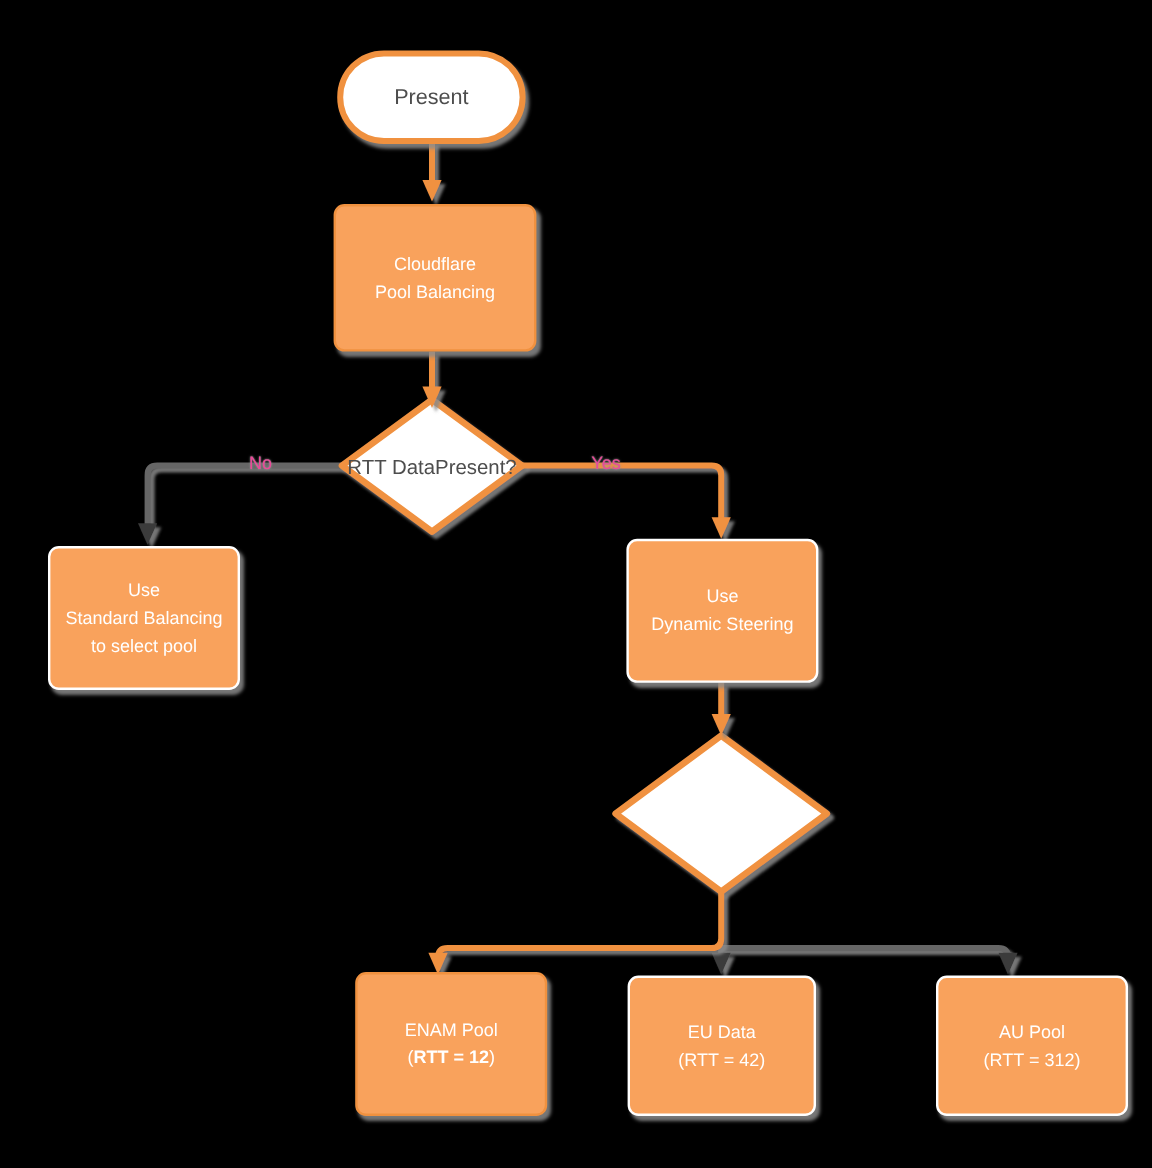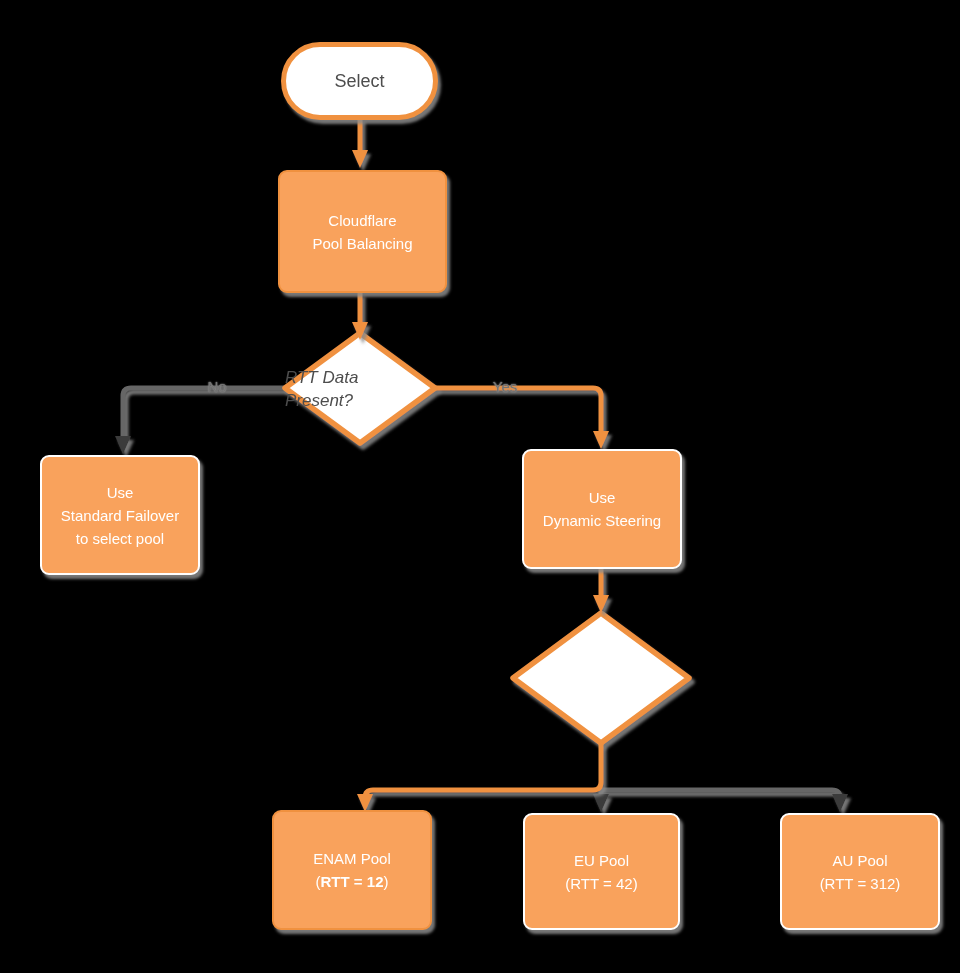--- a/index.html
+++ b/index.html
@@ -30,26 +30,26 @@
     box-sizing:border-box;
   }
   .proc{background:var(--orange-fill);border-radius:9px;}
   .border-white{border:2.5px solid #FFFFFF;}
   .border-orange{border:2px solid var(--orange-stroke);}
   .terminator{
     background:var(--shape-white);border:5px solid var(--orange-stroke);
     border-radius:42px;color:var(--text-dark);font-size:18px;
   }
   .diamond-label{
-    position:absolute;display:flex;flex-direction:column;align-items:flex-start;justify-content:center;
-    text-align:center;font-size:17px;line-height:23px;color:var(--text-dark);font-style:italic;
+    position:absolute;display:flex;flex-direction:row;align-items:center;justify-content:center;
+    text-align:center;font-size:17px;line-height:23px;color:var(--text-dark);
   }
   .edge-label{
     position:absolute;width:56px;text-align:center;font-size:15px;
-    color:#737373;
+    color:#ec4899;
     text-shadow:0 0 2px rgba(150,150,150,0.95),0 0 1px rgba(150,150,150,0.7);
   }
   .bold{font-weight:bold;}
 </style>
 </head>
 <body>
 
 <div id="canvas">
 
   <svg id="wires" width="960" height="973" viewBox="0 0 960 973">
@@ -88,46 +88,46 @@
       <path class="edge-orange" d="M435 388 H593 Q601 388 601 396 V433"></path>
       <polygon class="arrow-orange" points="593,431 609,431 601,449"></polygon>
       <path class="edge-orange" d="M601 569 V597"></path>
       <polygon class="arrow-orange" points="593,595 609,595 601,613"></polygon>
       <path class="edge-orange" d="M601 743 V782 Q601 790 593 790 H373 Q365 790 365 798 V796"></path>
       <polygon class="arrow-orange" points="357,794 373,794 365,812"></polygon>
     </g>
   </svg>
 
   <div class="node terminator" style="left:281px;top:42px;width:157px;height:78px;">
-    <div>Select</div>
+    <div>Present</div>
   </div>
 
   <div class="node proc border-orange" style="left:278px;top:170px;width:169px;height:123px;">
     <div>Cloudflare</div>
     <div>Pool Balancing</div>
   </div>
 
   <div class="node proc border-white" style="left:40px;top:455px;width:160px;height:120px;">
     <div>Use</div>
-    <div>Standard Failover</div>
+    <div>Standard Balancing</div>
     <div>to select pool</div>
   </div>
 
   <div class="node proc border-white" style="left:522px;top:449px;width:160px;height:120px;">
     <div>Use</div>
     <div>Dynamic Steering</div>
   </div>
 
-  <div class="node proc border-orange" style="left:272px;top:810px;width:160px;height:120px;">
+  <div class="node proc border-orange" style="left:296px;top:810px;width:160px;height:120px;">
     <div>ENAM Pool</div>
     <div><span>(</span><span class="bold">RTT = 12</span><span>)</span></div>
   </div>
 
   <div class="node proc border-white" style="left:523px;top:813px;width:157px;height:117px;">
-    <div>EU Pool</div>
+    <div>EU Data</div>
     <div>(RTT = 42)</div>
   </div>
 
   <div class="node proc border-white" style="left:760px;top:813px;width:160px;height:117px;margin-left:20px;">
     <div>AU Pool</div>
     <div>(RTT = 312)</div>
   </div>
 
   <div class="diamond-label" style="left:285px;top:333px;width:150px;height:112px;">
     <div>RTT Data</div>

